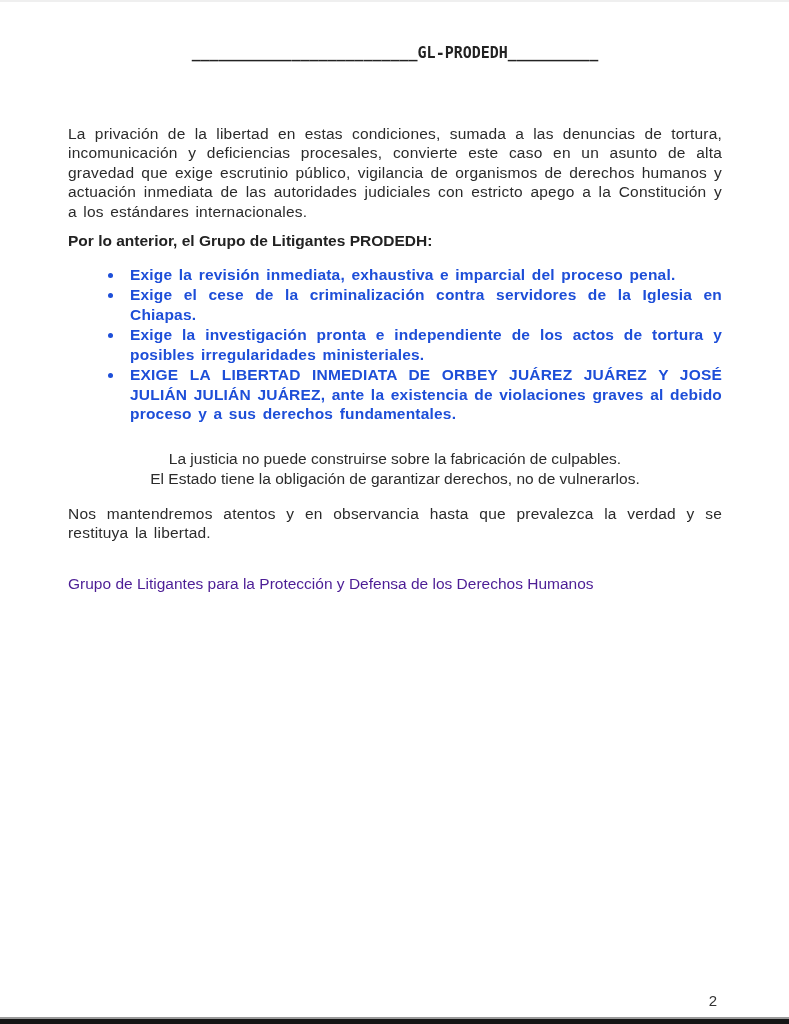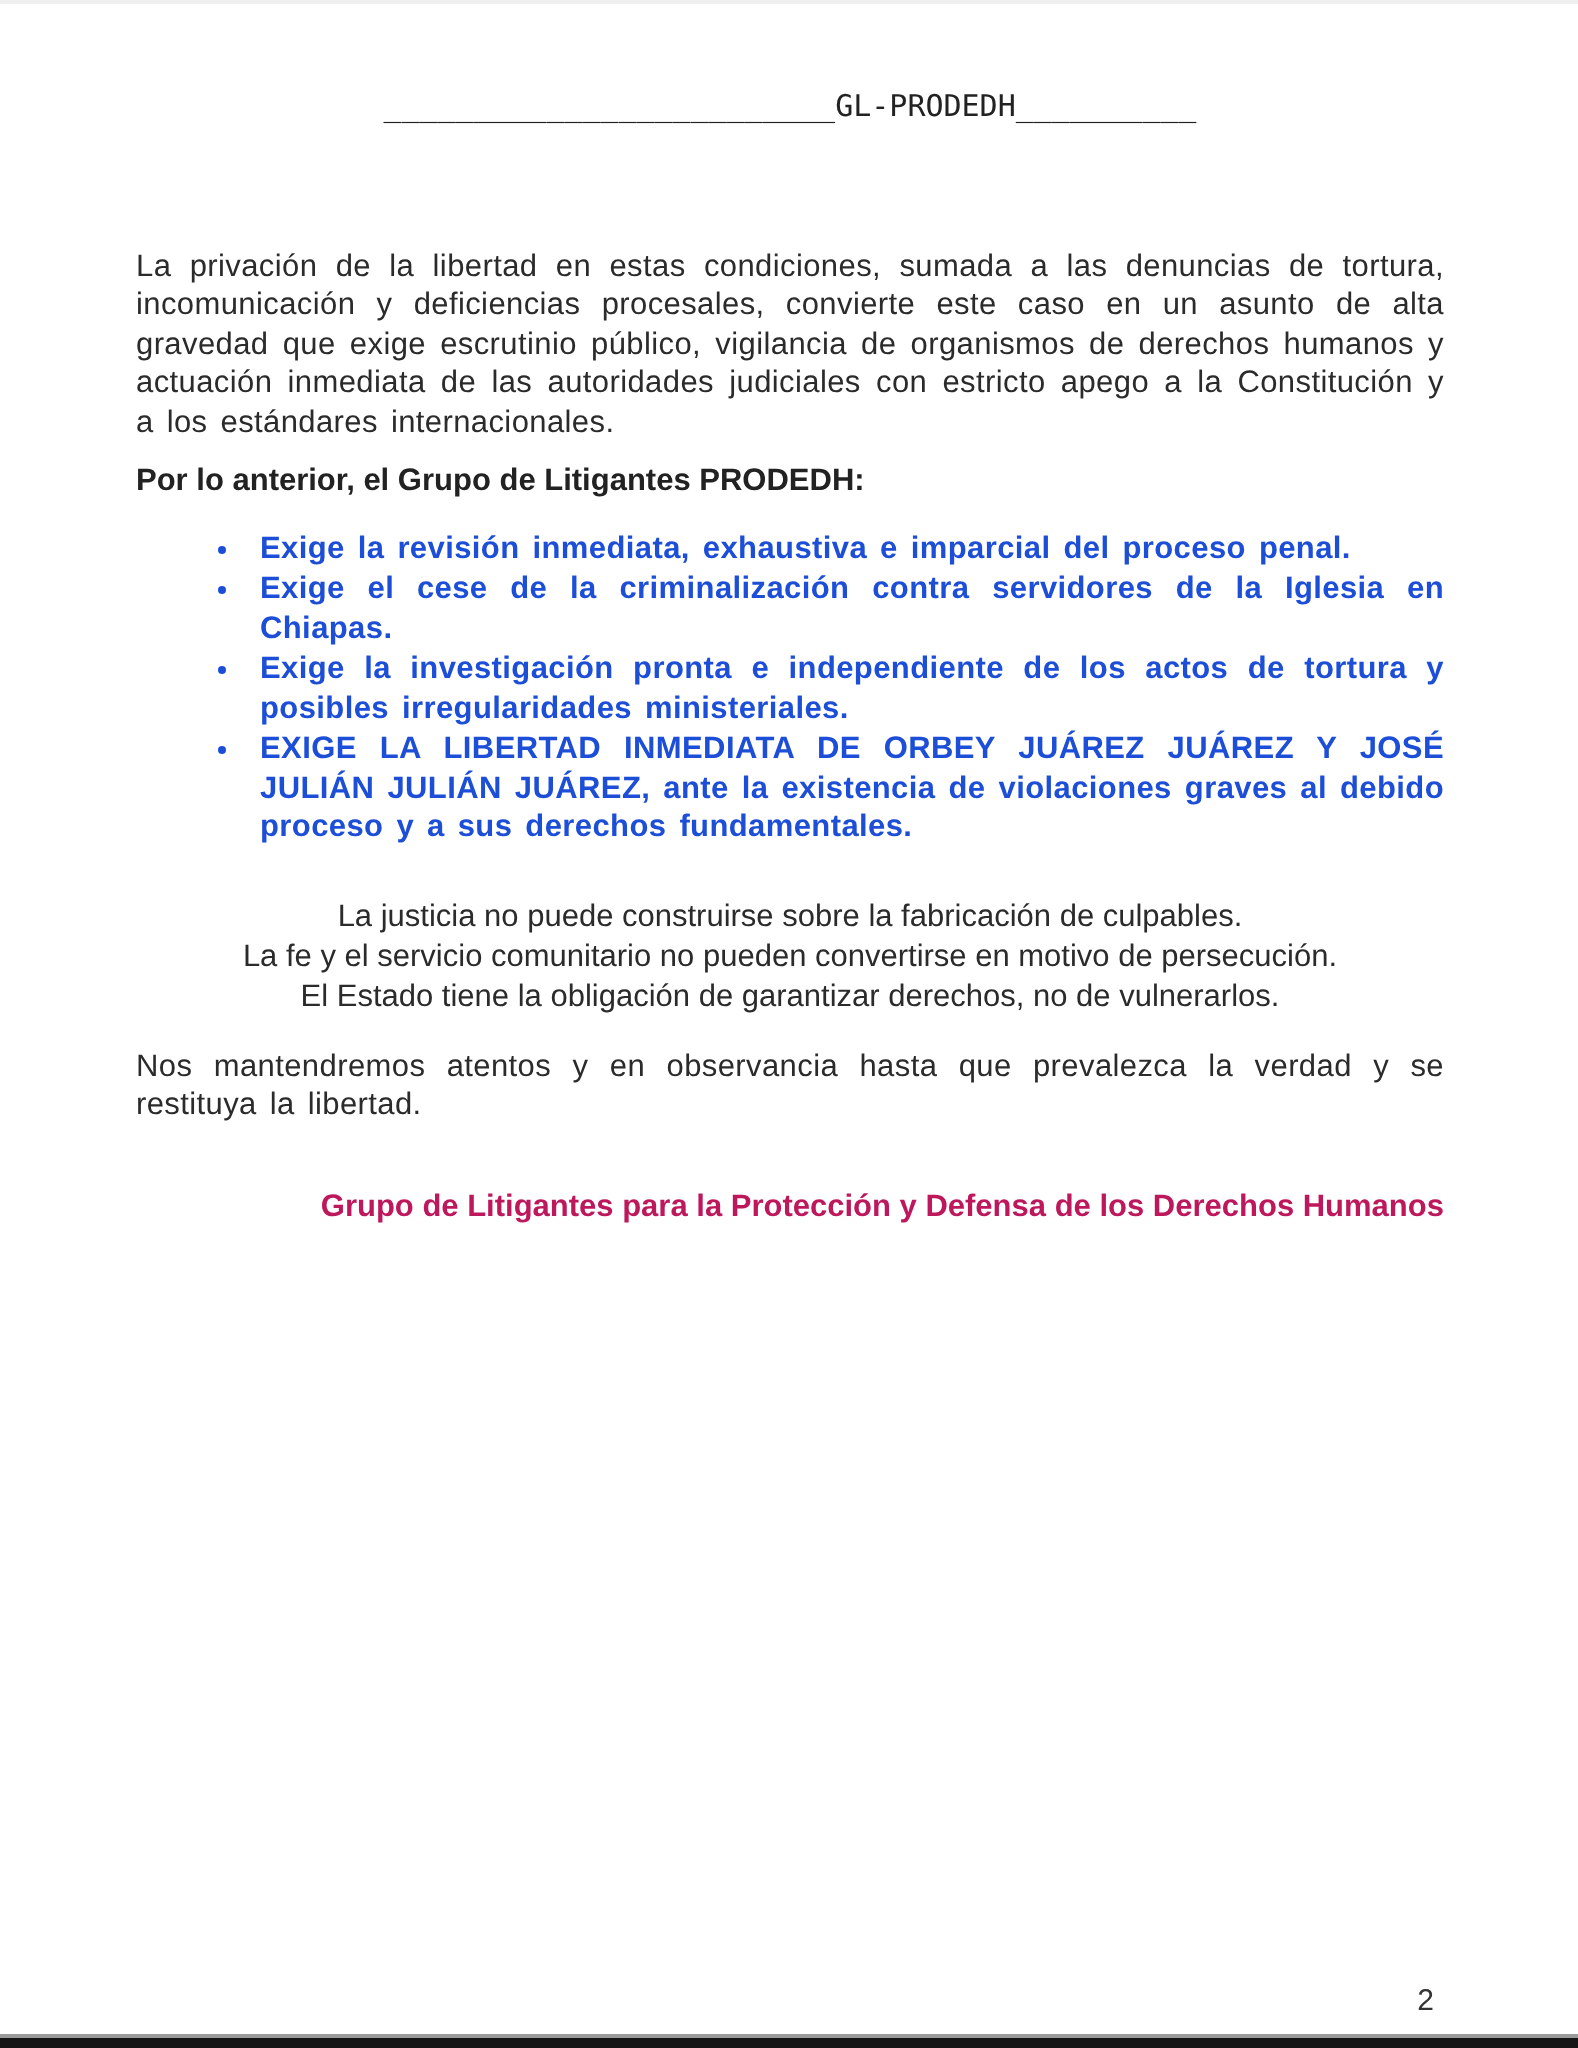--- a/index.html
+++ b/index.html
@@ -20,21 +20,21 @@
     position: absolute;
     top: 0;
     left: 68px;
     width: 654px;
   }
 
   .header-line {
     margin-top: 44px;
     text-align: center;
     font-family: "DejaVu Sans Mono", "Liberation Mono", monospace;
-    font-weight: 400;
+    font-weight: 700;
     font-size: 15px;
     white-space: nowrap;
     color: #222222;
   }
 
   p { margin: 0; }
 
   .justify {
     text-align: justify;
     word-spacing: 2px;
@@ -67,23 +67,23 @@
   .quotes {
     margin-top: 25px;
     text-align: center;
   }
   .quotes p { line-height: 20px; }
 
   .closing { margin-top: 15px; }
 
   .signature {
     margin-top: 31px;
-    text-align: right;
-    font-weight: 700;
-    color: #be185d;
+    text-align: left;
+    font-weight: 400;
+    color: #4c1d95;
   }
 
   .page-number {
     position: absolute;
     right: 72px;
     bottom: 14px;
     font-size: 15px;
     color: #333333;
   }
 
@@ -117,21 +117,20 @@
 
     <ul class="demands">
       <li>Exige la revisión inmediata, exhaustiva e imparcial del proceso penal.</li>
       <li>Exige el cese de la criminalización contra servidores de la Iglesia en Chiapas.</li>
       <li>Exige la investigación pronta e independiente de los actos de tortura y posibles irregularidades ministeriales.</li>
       <li>EXIGE LA LIBERTAD INMEDIATA DE ORBEY JUÁREZ JUÁREZ Y JOSÉ JULIÁN JULIÁN JUÁREZ, ante la existencia de violaciones graves al debido proceso y a sus derechos fundamentales.</li>
     </ul>
 
     <div class="quotes">
       <p>La justicia no puede construirse sobre la fabricación de culpables.</p>
-      <p>La fe y el servicio comunitario no pueden convertirse en motivo de persecución.</p>
       <p>El Estado tiene la obligación de garantizar derechos, no de vulnerarlos.</p>
     </div>
 
     <p class="justify closing">Nos mantendremos atentos y en observancia hasta que prevalezca la verdad y se restituya la libertad.</p>
 
     <div class="signature">
       <p>Grupo de Litigantes para la Protección y Defensa de los Derechos Humanos</p>
     </div>
 
   </div>

